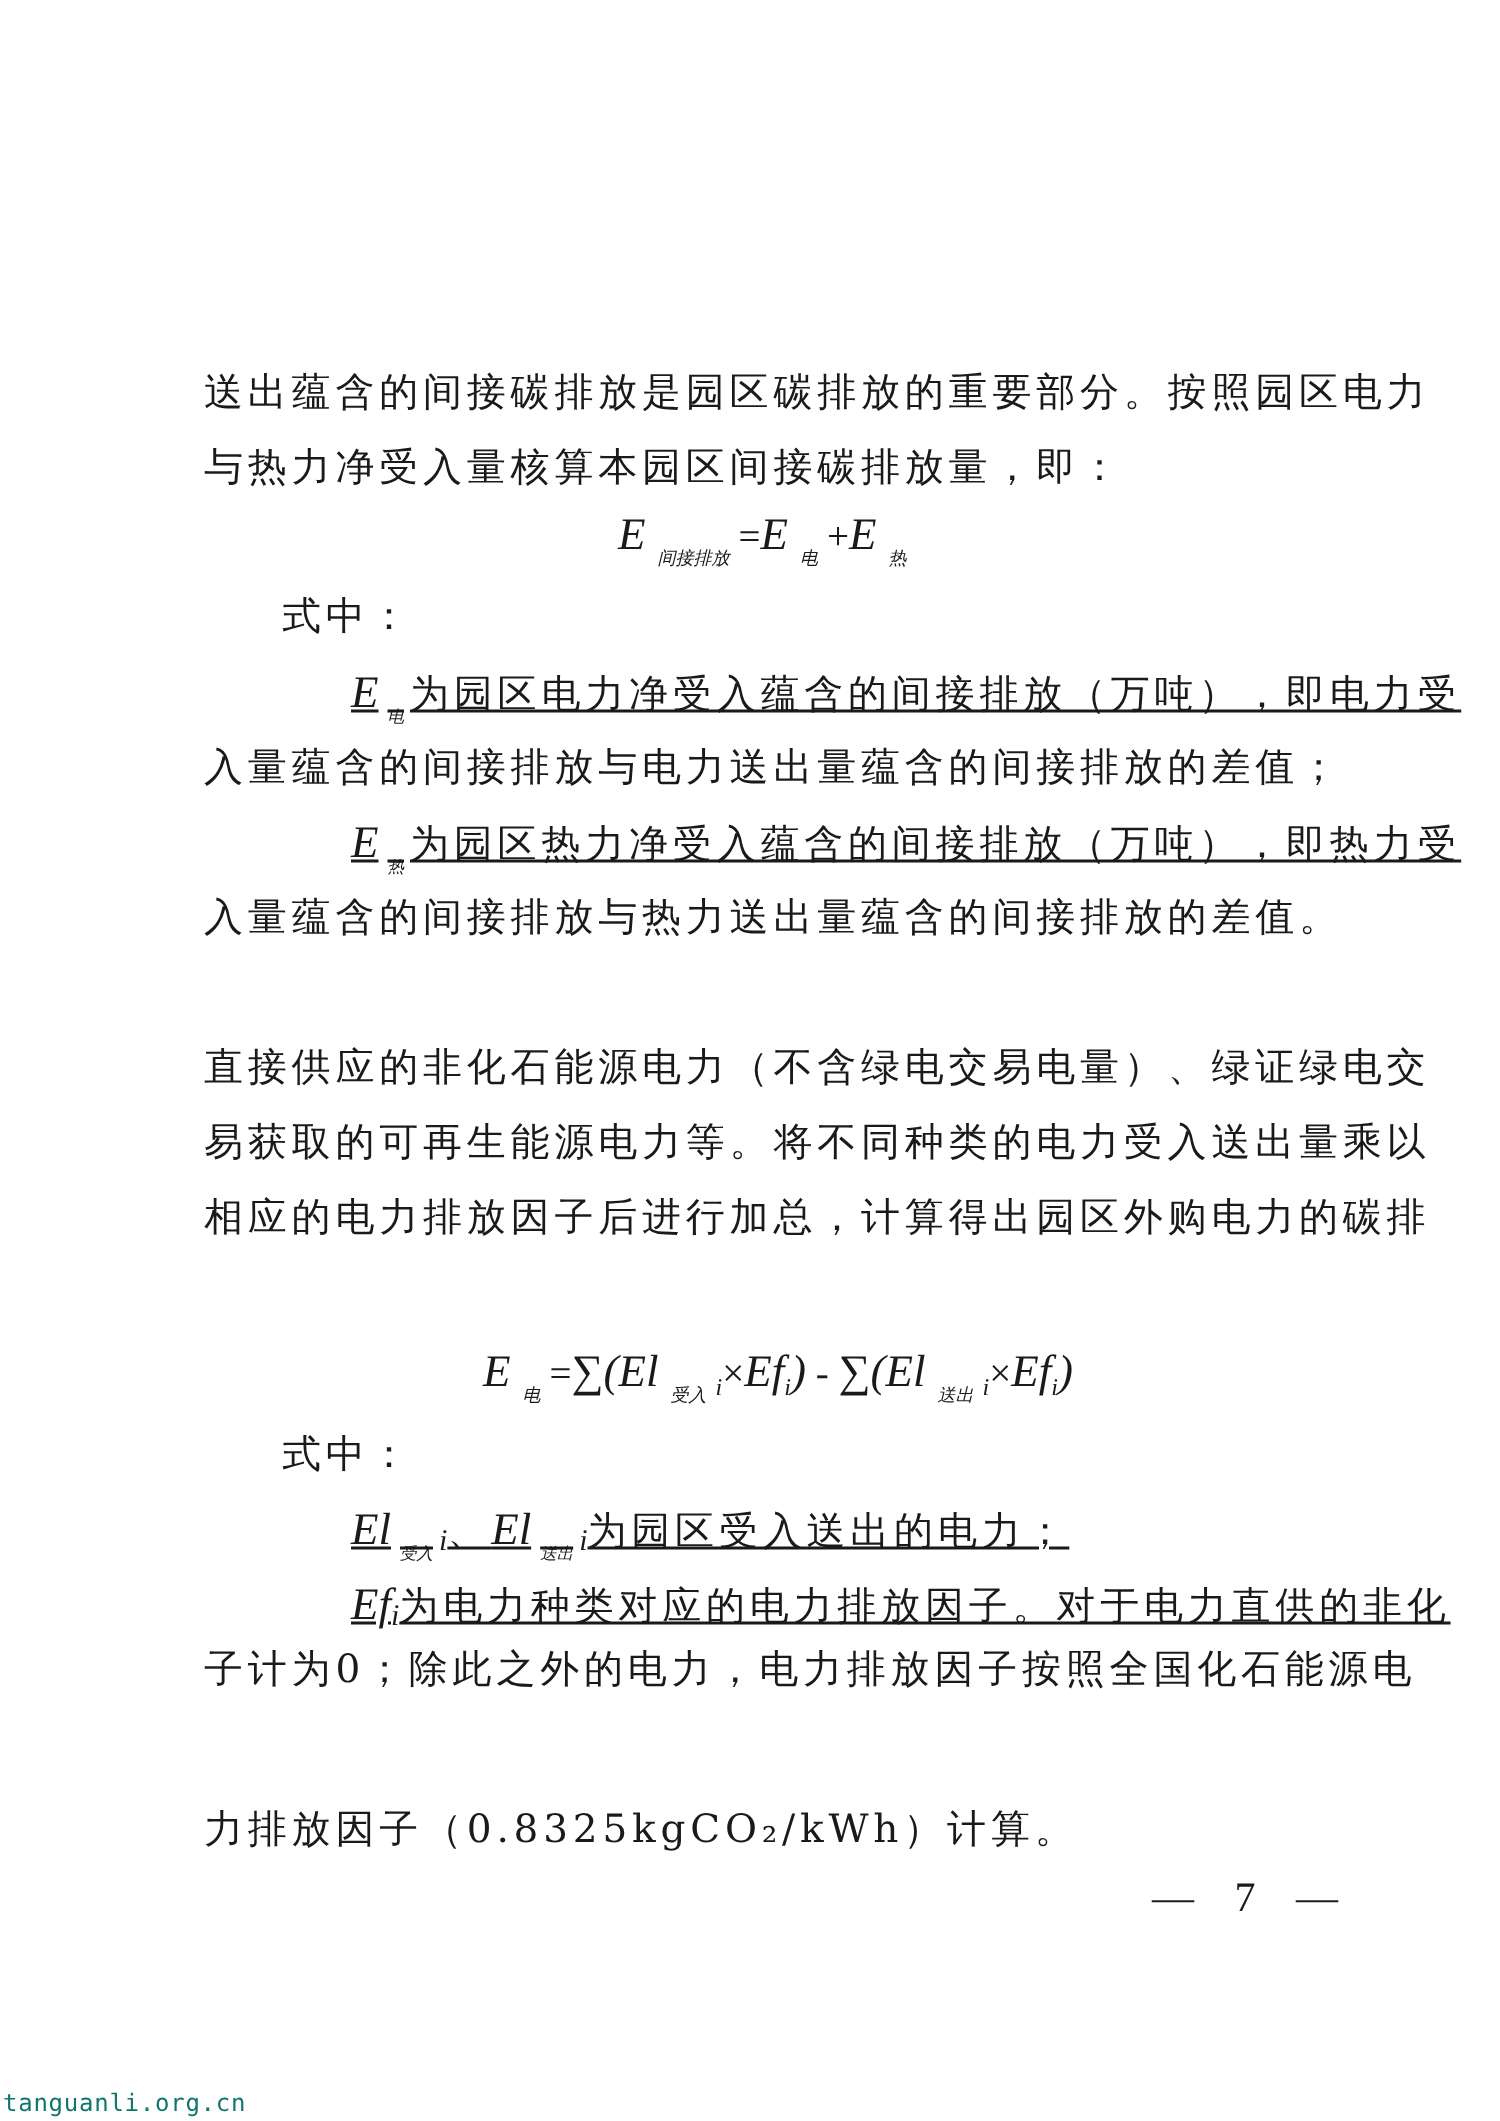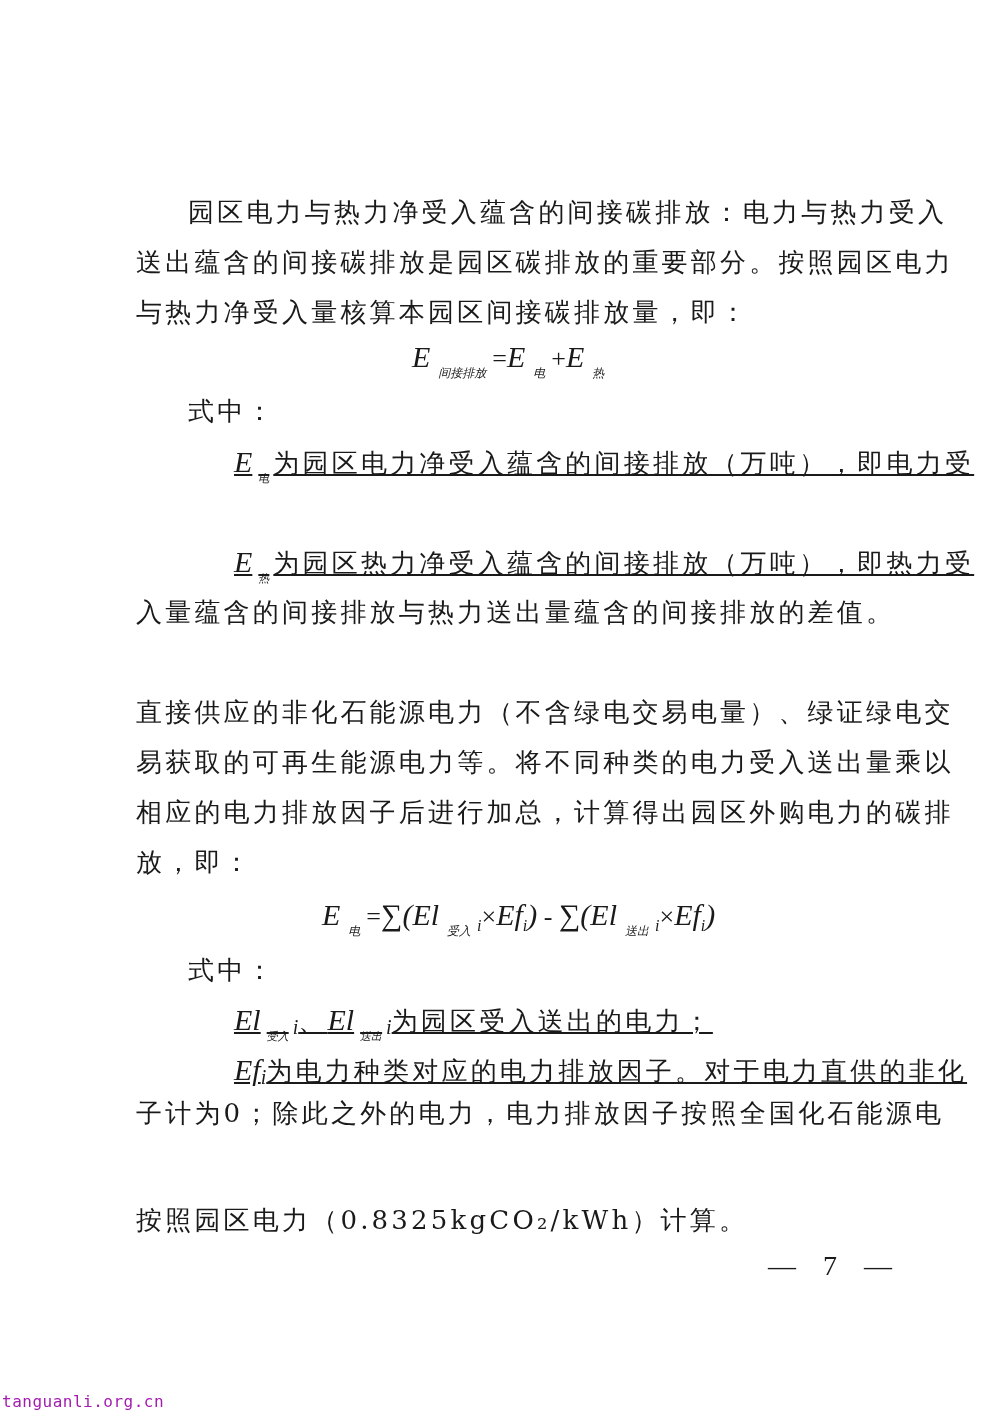--- a/index.html
+++ b/index.html
@@ -82,65 +82,64 @@
       font-size: 28px;
       letter-spacing: 10px;
       color: #1a1a1a;
     }
     .watermark {
       position: absolute;
       left: 2px;
       top: 1392px;
       font-family: "DejaVu Sans Mono", "Liberation Mono", monospace;
       font-size: 16px;
-      color: #a21caf;
+      color: #0f766e;
       letter-spacing: 0.5px;
     }
   </style>
 </head>
 <body>
 
 <div class="page">
 
-  <div class="line indent" style="top:197px">园区电力与热力净受入蕴含的间接碳排放：电力与热力受入</div>
   <div class="line last" style="top:297px">与热力净受入量核算本园区间接碳排放量，即：</div>
   <div class="line" style="top:247px">送出蕴含的间接碳排放是园区碳排放的重要部分。按照园区电力</div>
 
   <div class="formula" style="left:412px; top:340px">
     <span>E</span><span class="sub">间接排放</span><span class="op">=</span><span>E</span><span class="sub">电</span><span class="op">+</span><span>E</span><span class="sub">热</span>
   </div>
 
   <div class="line indent last" style="top:396px">式中：</div>
 
   <div class="line indent2" style="top:447px">
     <span class="inline-sym">E</span><span class="inline-sub">电</span><span>为园区电力净受入蕴含的间接排放（万吨），即电力受</span>
   </div>
+  <div class="line last" style="top:497px">入量蕴含的间接排放与电力送出量蕴含的间接排放的差值；</div>
 
   <div class="line indent2" style="top:547px">
     <span class="inline-sym">E</span><span class="inline-sub">热</span><span>为园区热力净受入蕴含的间接排放（万吨），即热力受</span>
   </div>
   <div class="line last" style="top:597px">入量蕴含的间接排放与热力送出量蕴含的间接排放的差值。</div>
 
   <div class="line" style="top:697px">直接供应的非化石能源电力（不含绿电交易电量）、绿证绿电交</div>
   <div class="line" style="top:747px">易获取的可再生能源电力等。将不同种类的电力受入送出量乘以</div>
   <div class="line" style="top:797px">相应的电力排放因子后进行加总，计算得出园区外购电力的碳排</div>
-  <div class="line last" style="top:847px">放，即：</div>
 
   <div class="formula" style="left:322px; top:898px">
     <span>E</span><span class="sub">电</span><span class="op">=</span><span>∑(El</span><span class="sub">受入</span><span class="small-i">i</span><span class="op">×</span><span>Ef</span><span class="small-i">i</span><span>)</span><span class="op"> - </span><span>∑(El</span><span class="sub">送出</span><span class="small-i">i</span><span class="op">×</span><span>Ef</span><span class="small-i">i</span><span>)</span>
   </div>
 
   <div class="line indent last" style="top:955px">式中：</div>
 
   <div class="line indent2 last" style="top:1005px">
     <span class="inline-sym">El</span><span class="inline-sub">受入</span><span class="inline-i">i</span><span>、</span><span class="inline-sym">El</span><span class="inline-sub">送出</span><span class="inline-i">i</span><span>为园区受入送出的电力；</span>
   </div>
 
   <div class="line indent2" style="top:1055px">
     <span class="inline-sym">Ef</span><span class="inline-i">i</span><span>为电力种类对应的电力排放因子。对于电力直供的非化</span>
   </div>
   <div class="line" style="top:1098px">子计为0；除此之外的电力，电力排放因子按照全国化石能源电</div>
-  <div class="line last" style="top:1205px">按照园区电力（0.8325kgCO₂/kWh）计算。</div>
+  <div class="line last" style="top:1205px">力排放因子（0.8325kgCO₂/kWh）计算。</div>
 
   <div class="page-number">— 7 —</div>
 
   <div class="watermark">tanguanli.org.cn</div>
 </div>
 
 </body></html>

